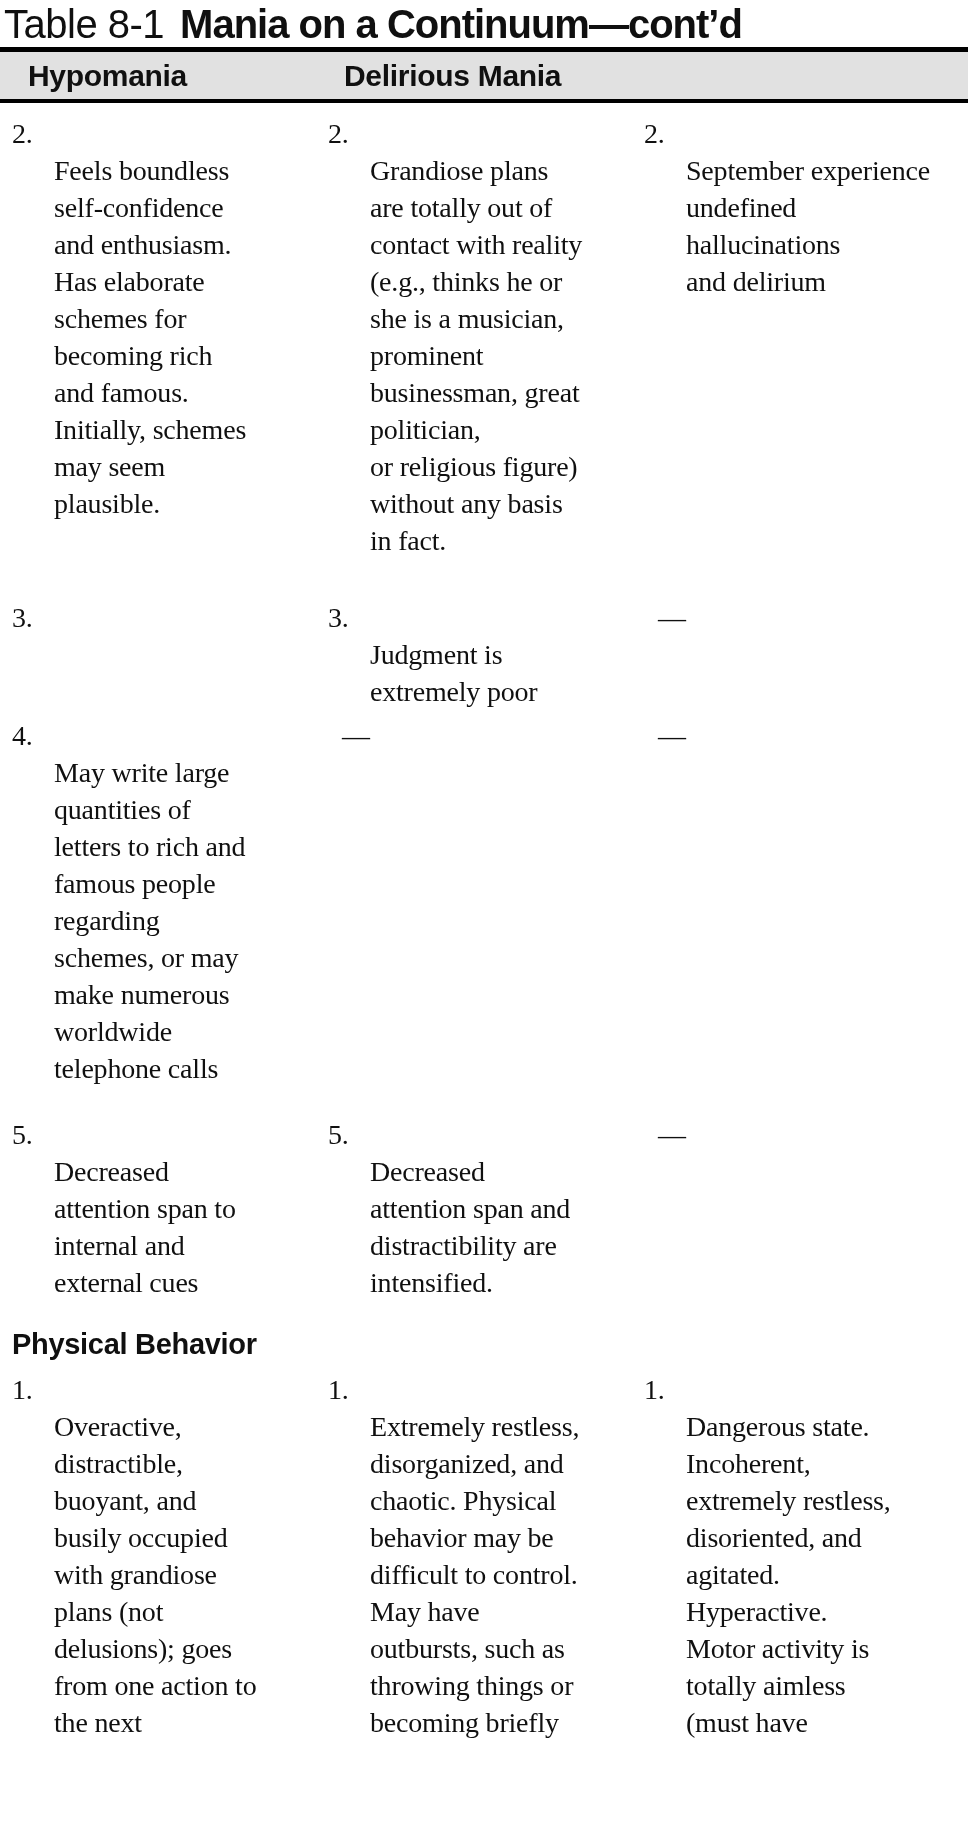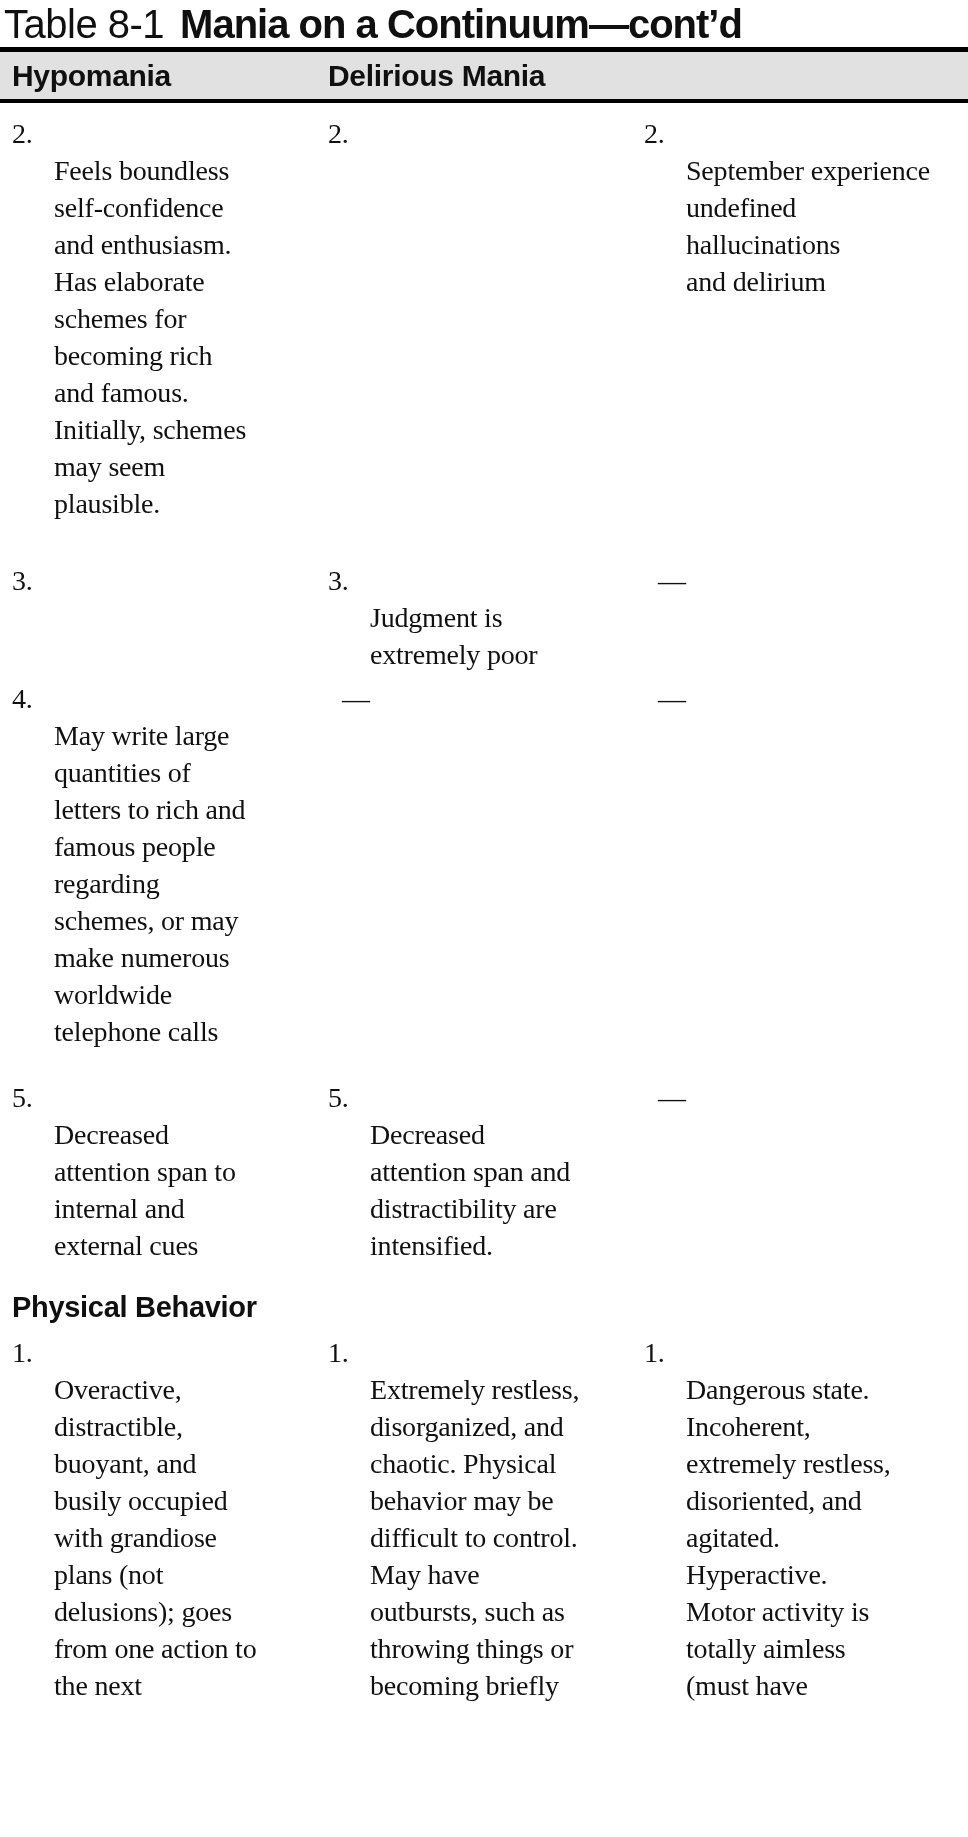--- a/index.html
+++ b/index.html
@@ -24,21 +24,21 @@
   .title-number { font-weight: 400; }
   .title-name { font-weight: 700; letter-spacing: -1px; }
   .rule-top { height: 5px; background: #000; }
   .header-band {
     background: #e1e1e1;
     border-bottom: 4px solid #000;
     height: 47px;
     display: grid;
     grid-template-columns: 316px 316px 1fr;
     align-items: center;
-    padding-left: 12px;
+    padding-left: 28px;
     font-family: "Liberation Sans", sans-serif;
     font-weight: 700;
     font-size: 30px;
     letter-spacing: -0.3px;
   }
   .table-body { padding: 12px 8px 0 12px; }
   .t-row {
     display: grid;
     grid-template-columns: 316px 316px 1fr;
     align-items: start;
@@ -102,21 +102,31 @@
 and enthusiasm.
 Has elaborate
 schemes for
 becoming rich
 and famous.
 Initially, schemes
 may seem
 plausible.</span>
       </div>
       <div class="cell">
-        <span class="num">2.</span>
+        <span class="num">2.</span><span>Grandiose plans
+are totally out of
+contact with reality
+(e.g., thinks he or
+she is a musician,
+prominent
+businessman, great
+politician,
+or religious figure)
+without any basis
+in fact.</span>
       </div>
       <div class="cell">
         <span class="num">2.</span><span>September experience
 undefined
 hallucinations
 and delirium</span>
       </div>
     </div>
 
     <div class="t-row gap-xs">

